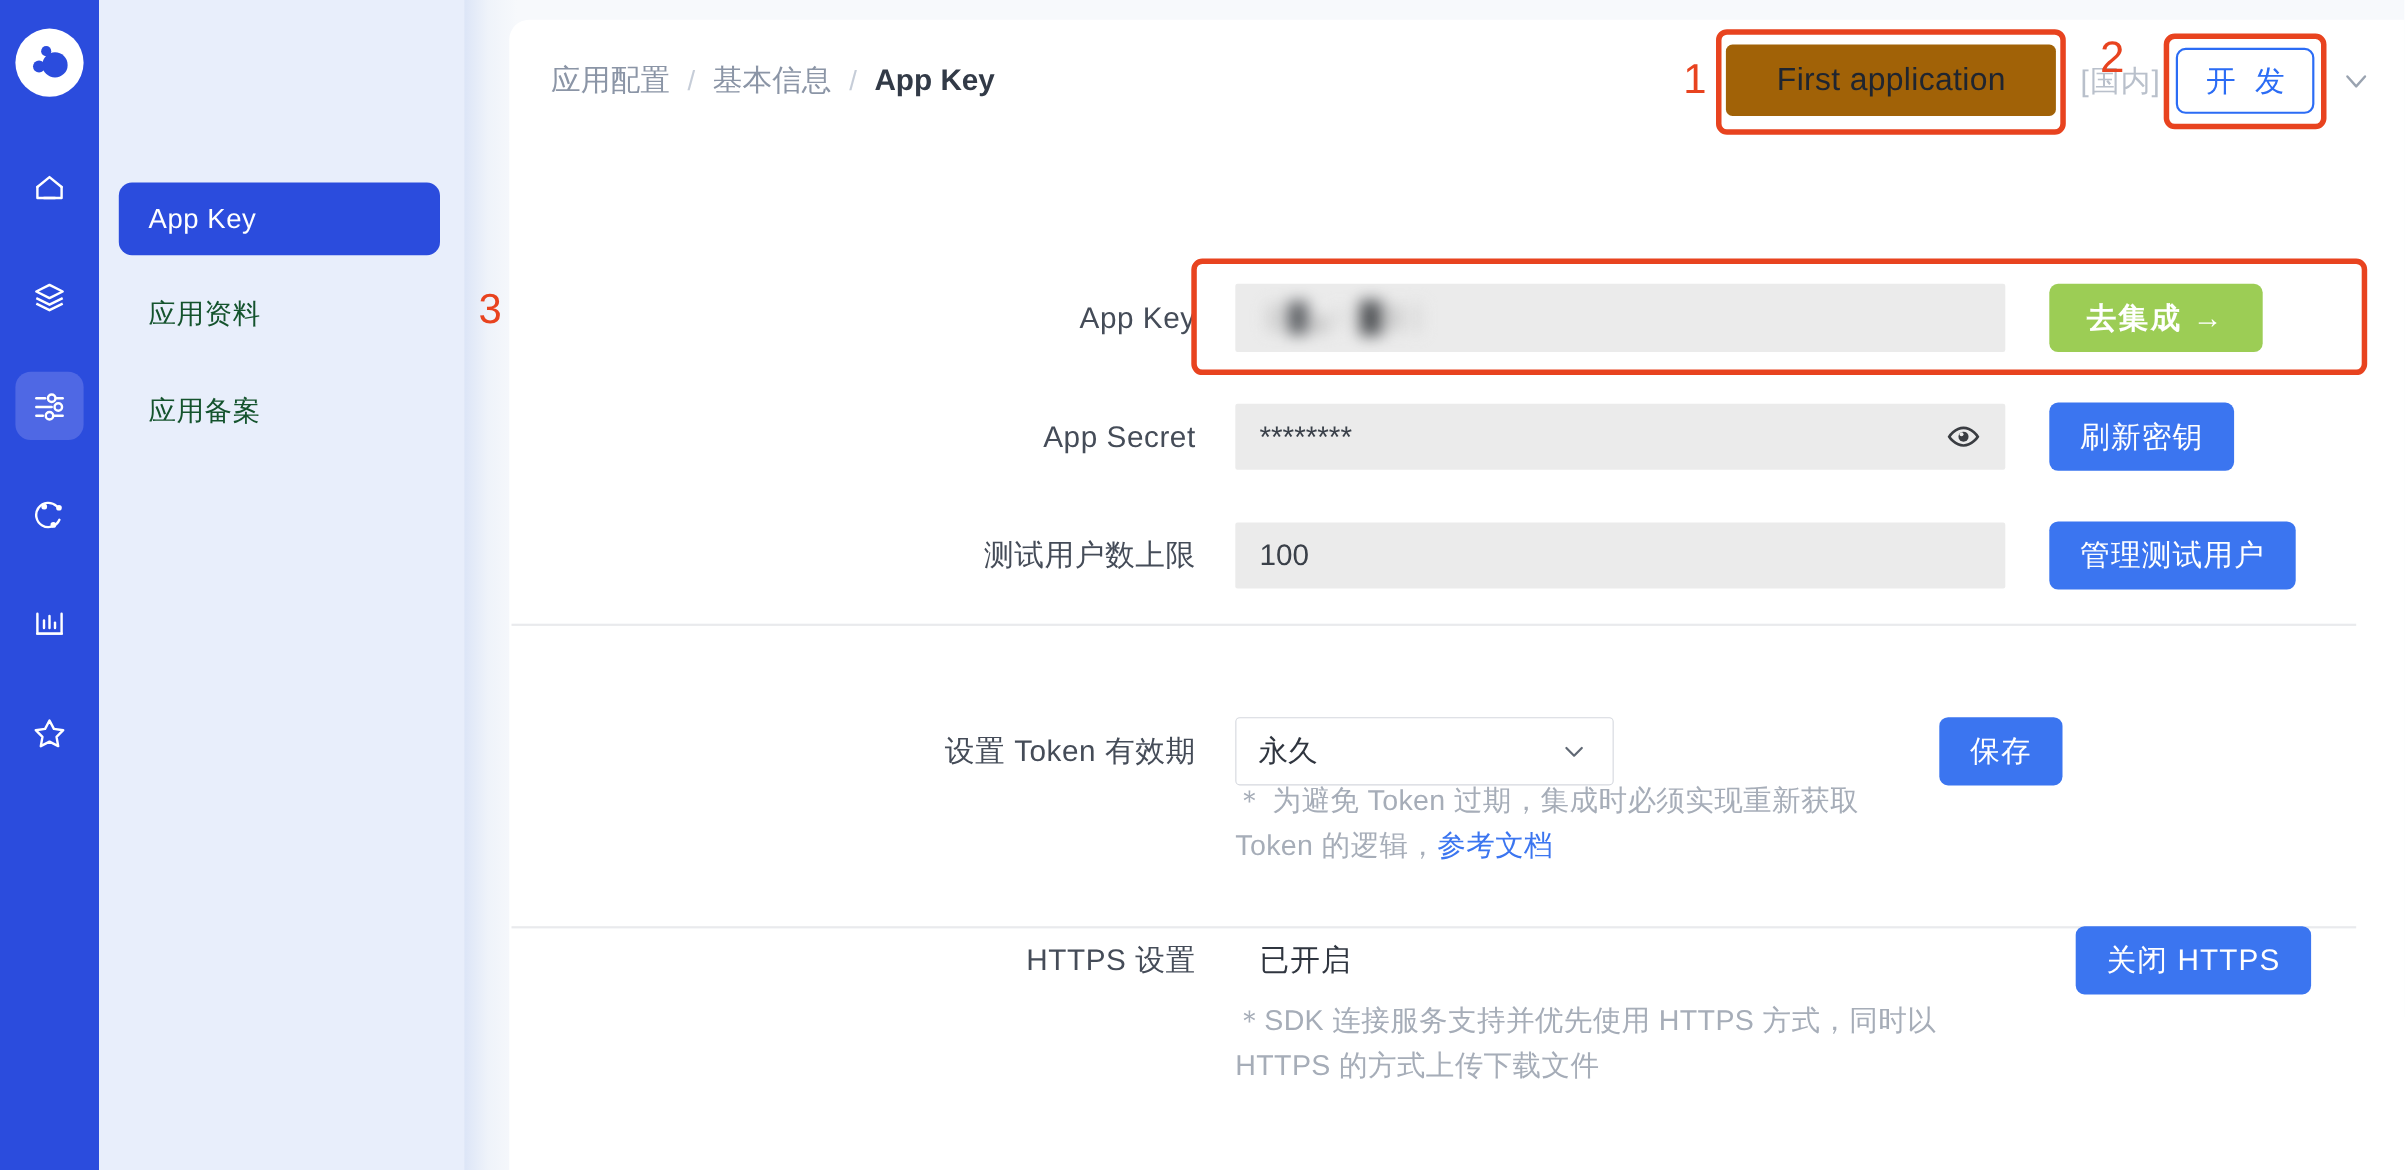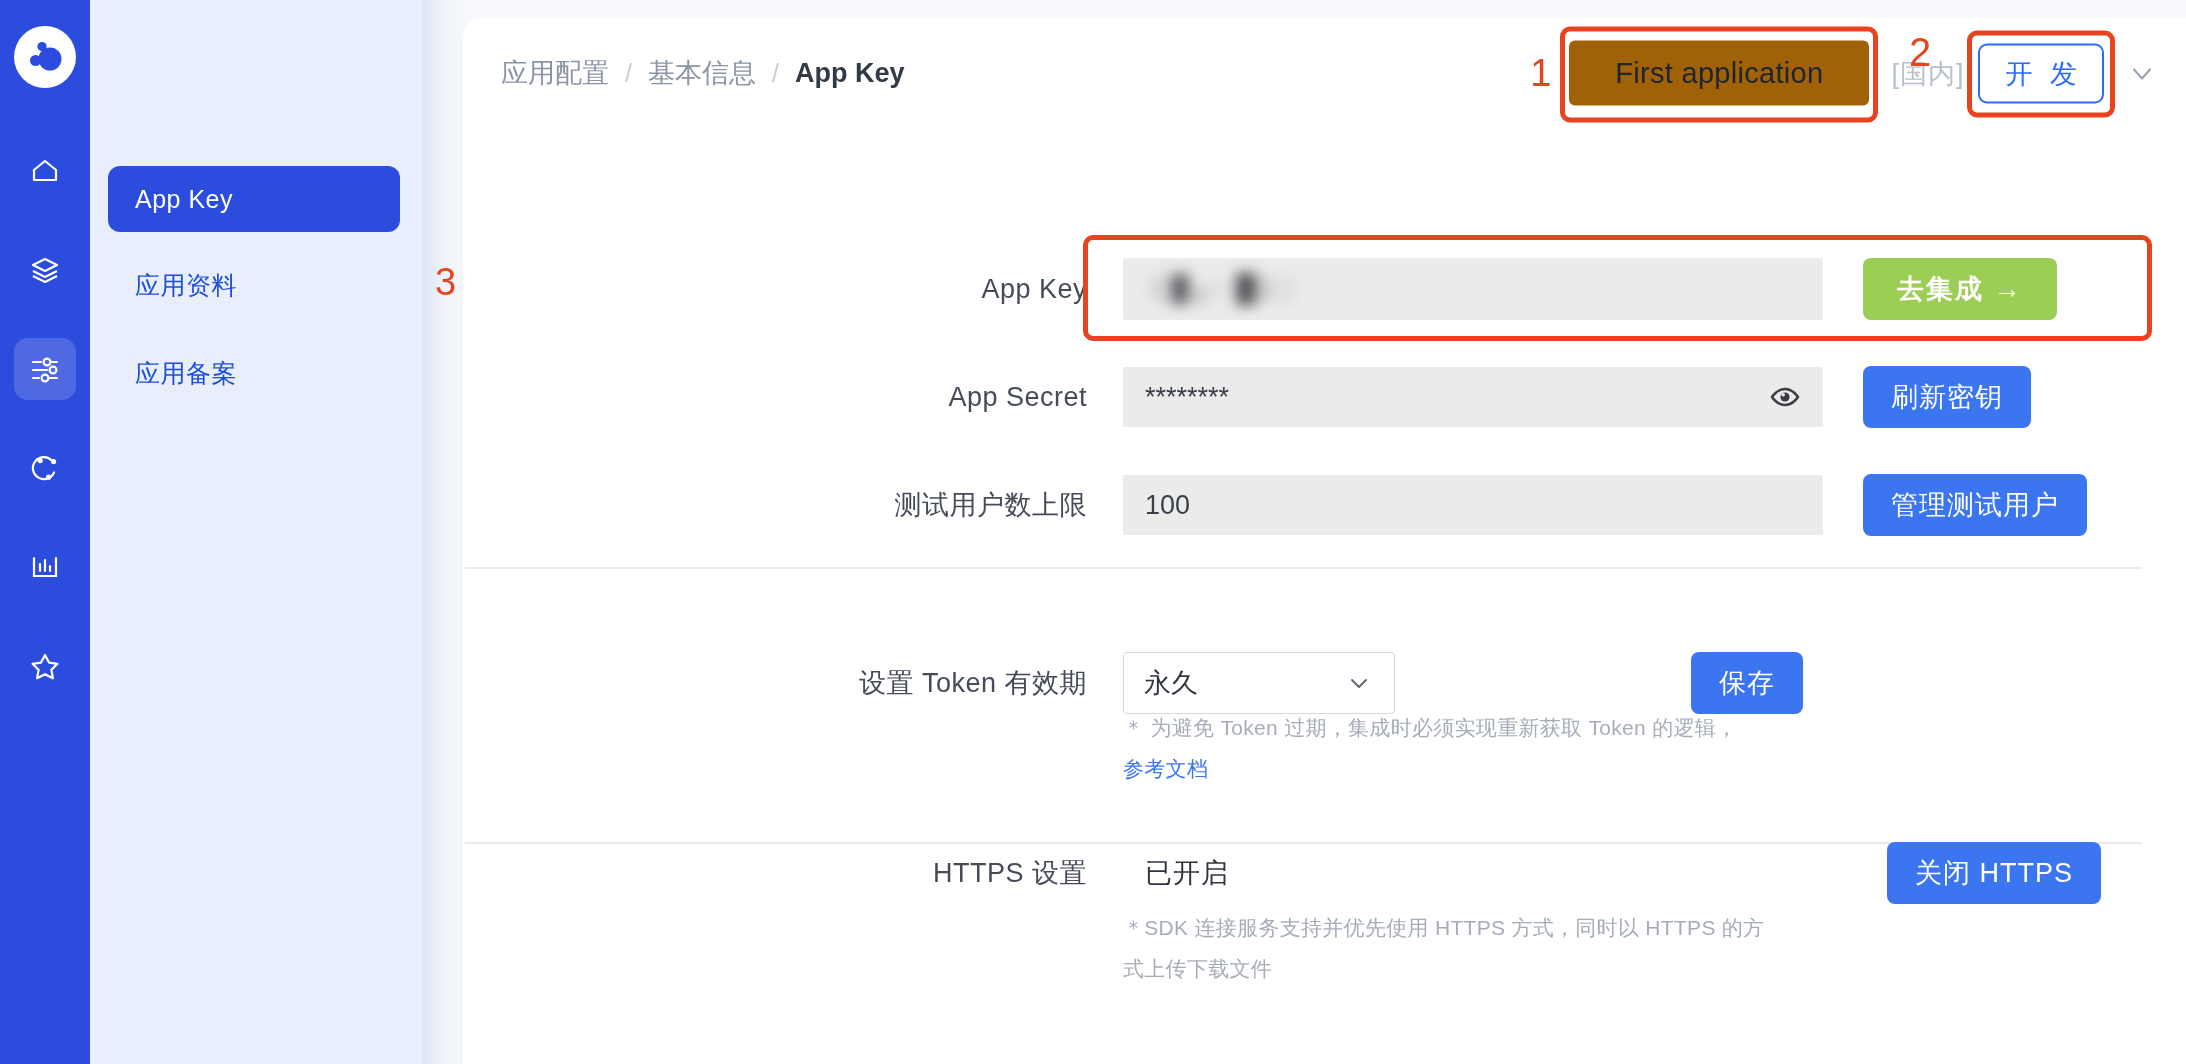--- a/index.html
+++ b/index.html
@@ -49,21 +49,21 @@
     width: 48px; height: 1064px;
     background: linear-gradient(to right, #dce5f7 0%, #eff3fa 45%, #f7f9fc 100%);
   }
   .subnav-item {
     position: absolute; left: 18px;
     width: 292px; height: 66px;
     border-radius: 12px;
     display: flex; align-items: center;
     padding-left: 27px;
     font-size: 25px;
-    color: #1d4ed8;
+    color: #14532d;
     letter-spacing: .5px;
   }
   .subnav-item.active {
     background: #2b4cdd;
     color: #ffffff;
     font-weight: 500;
   }
 
   
   .card {
@@ -210,40 +210,40 @@
   .btn-blue { background: #3b75f0; }
 
   .divider {
     position: absolute; left: 0;
     width: 1677px; height: 2px;
     background: #e9eaed;
   }
 
   .select {
     position: relative;
-    width: 272px; height: 62px;
+    width: 344px; height: 62px;
     border: 1px solid #d5d8de;
     border-radius: 4px;
     background: #ffffff;
     display: flex; align-items: center;
     padding: 0 20px;
     font-size: 27px;
     color: #2f353f;
     cursor: pointer;
   }
   .select .sel-chev {
     position: absolute; right: 22px; top: 50%;
     transform: translateY(-50%);
     color: #606874;
     display: flex;
   }
 
   .note {
     position: absolute;
-    font-size: 21px;
+    font-size: 26px;
     line-height: 41px;
     color: #a6adb8;
     width: 620px;
     letter-spacing: .3px;
   }
   .note a { color: #3b75f0; text-decoration: none; }
 
   .static-val {
     font-size: 27px;
     color: #2f353f;

